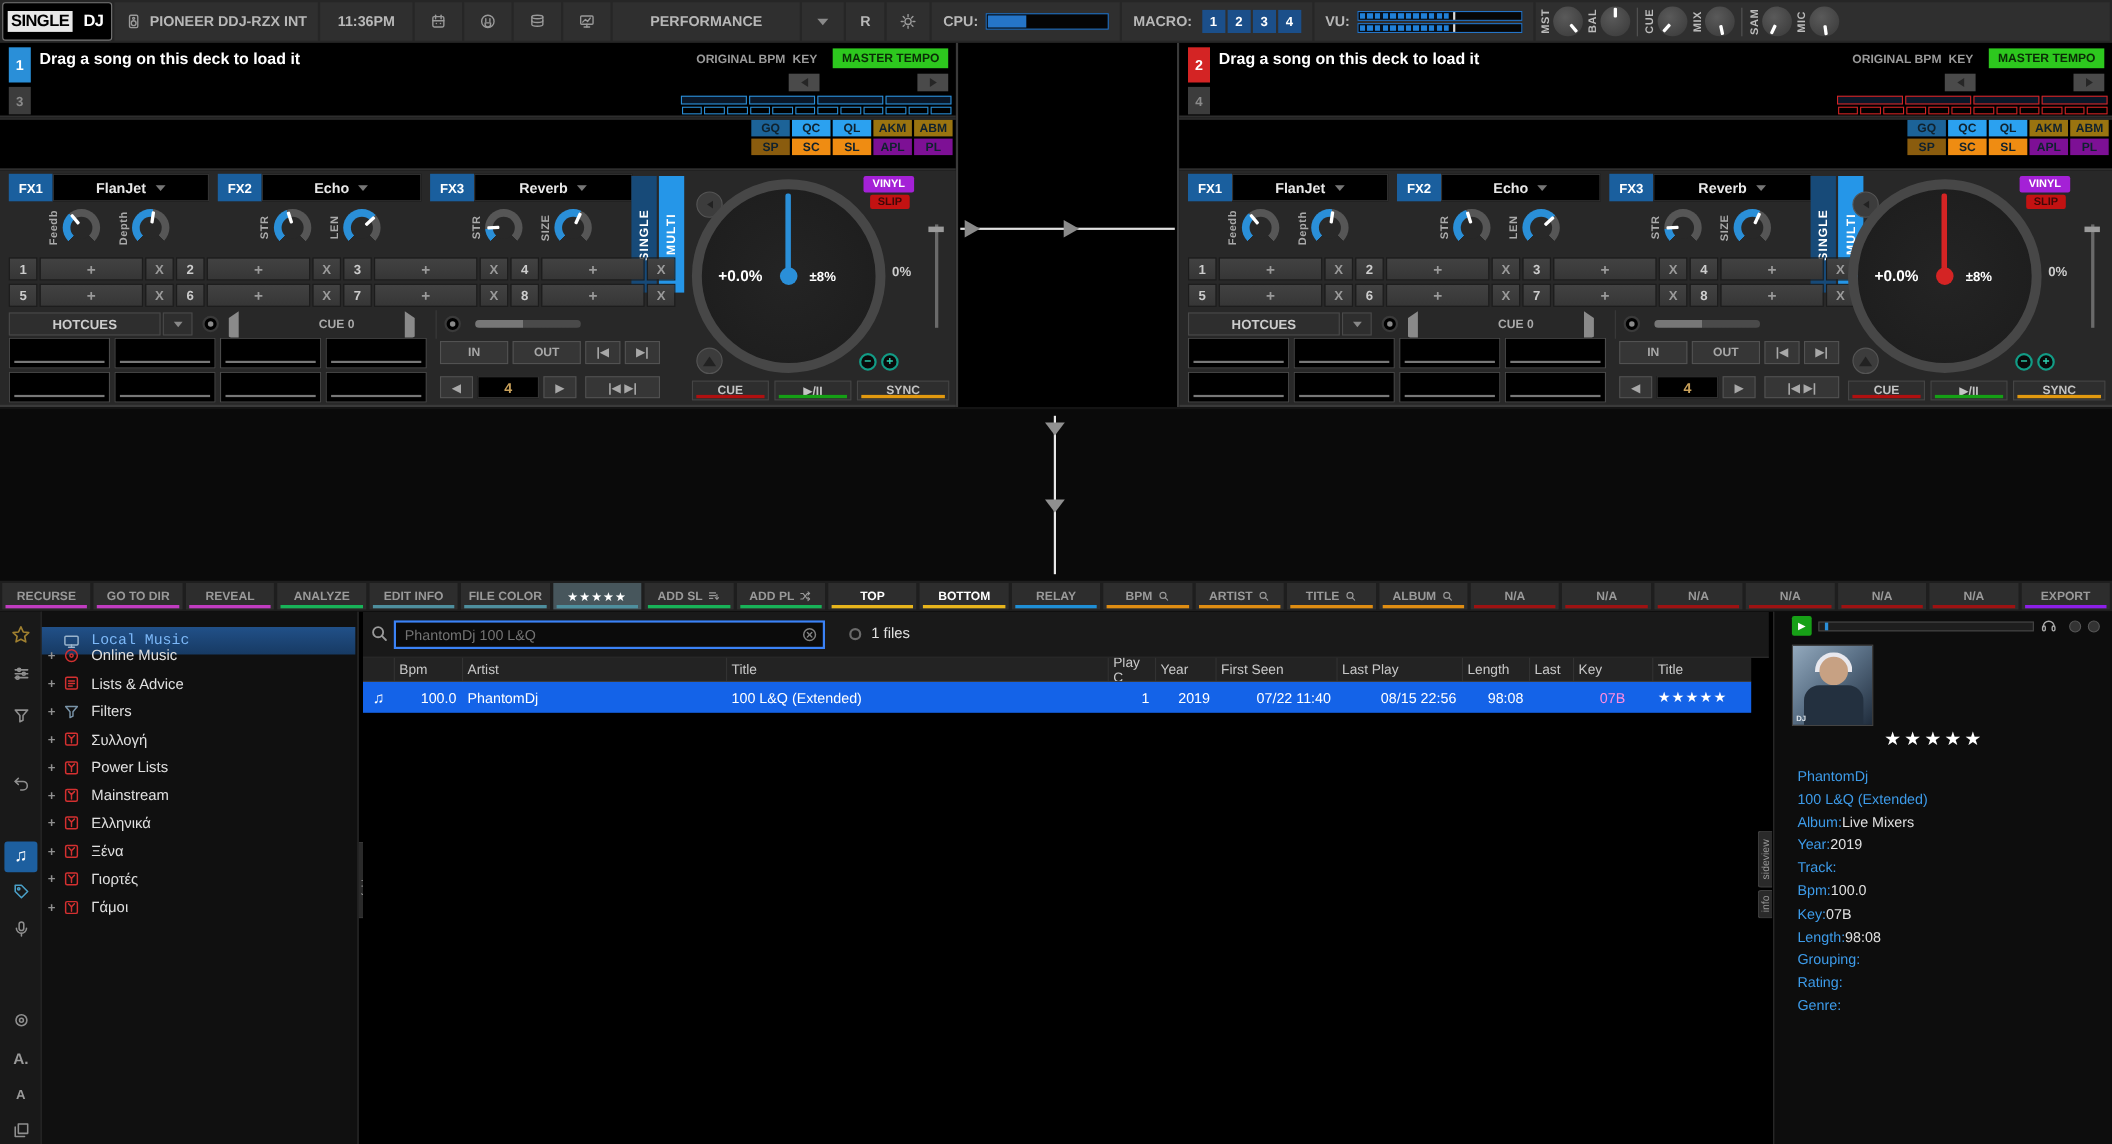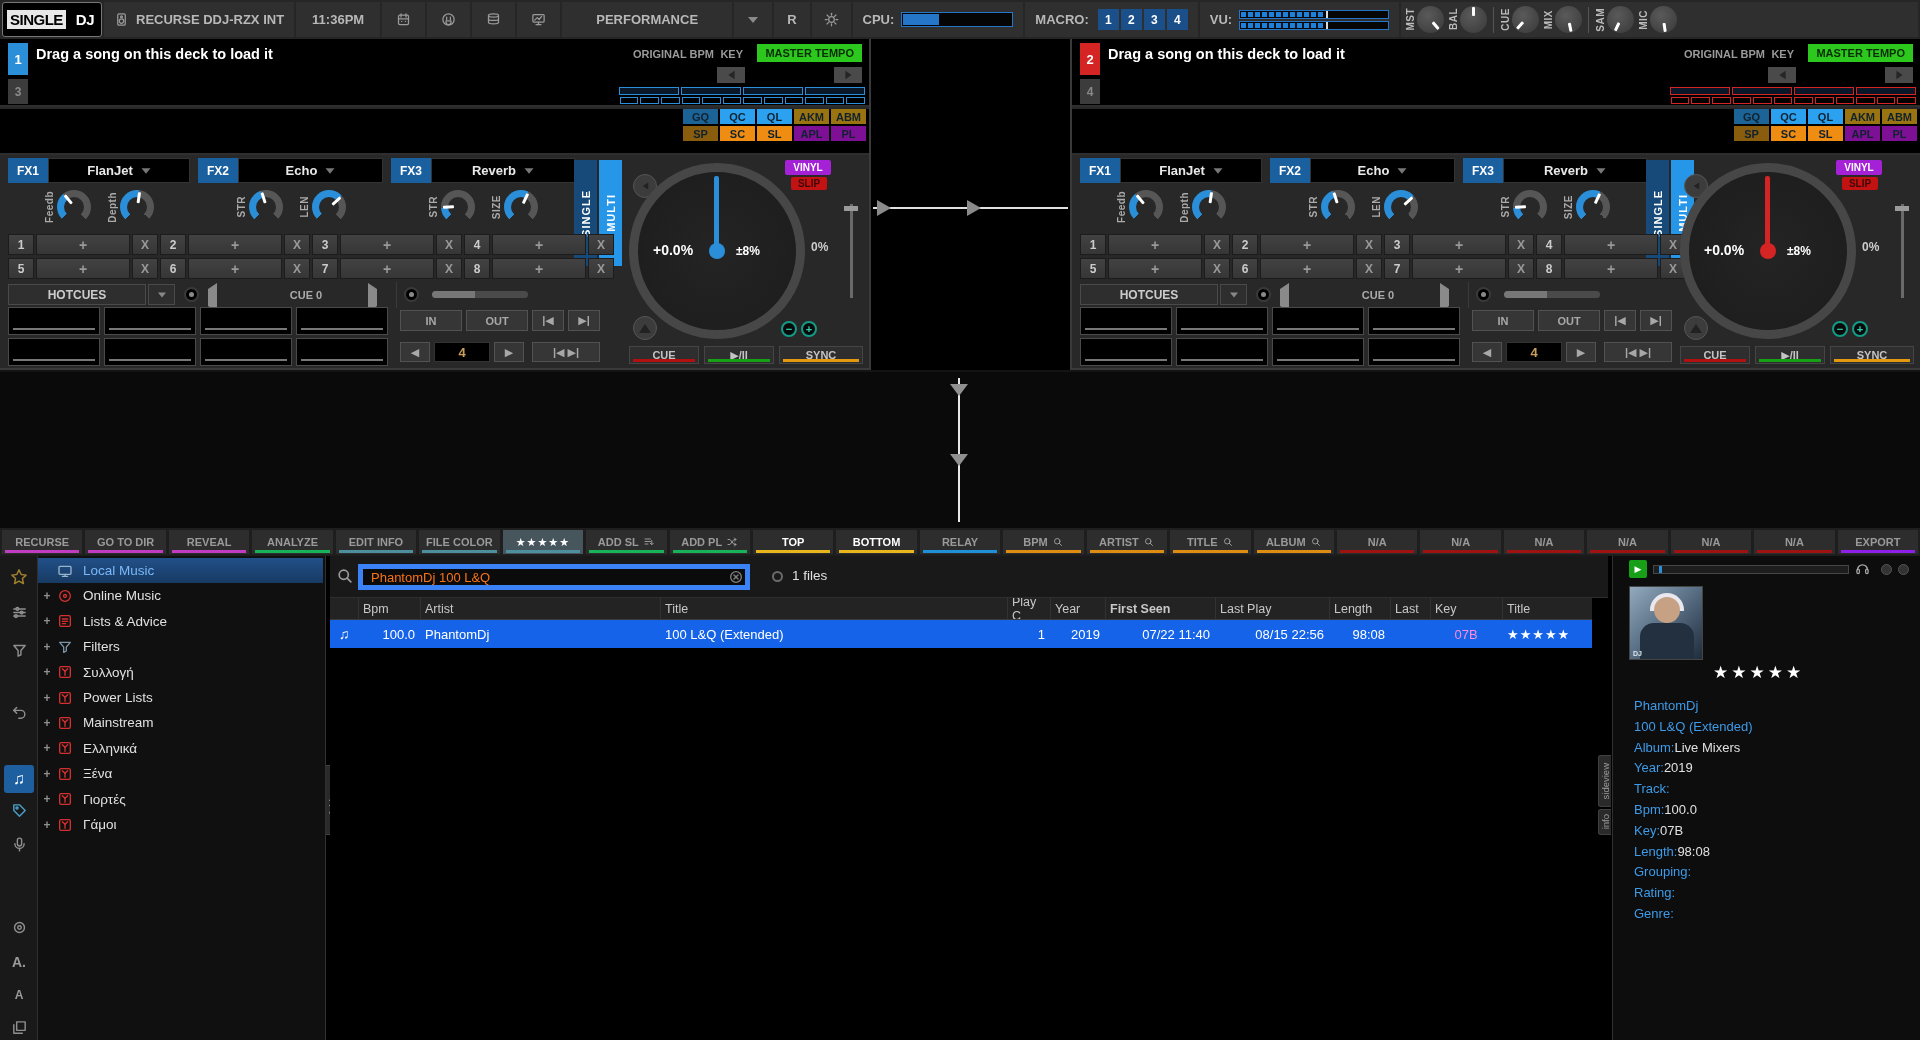--- a/index.html
+++ b/index.html
@@ -123,22 +123,22 @@
   #sidebar { position:absolute; left:38px; top:0; width:288px; height:484px; background:#101010; border-right:1px solid #303030;}
   .sb-item { position:absolute; left:0; right:2px; height:25px; display:flex; align-items:center; color:#e0e0e0; font-size:13.5px; }
   .sb-item.sel { background:linear-gradient(#215088,#173a63); color:#7cb8f8; }
   .sb-exp { width:14px; text-align:center; color:#909090; font-size:12px; font-weight:bold; margin-left:2px;}
   .sb-ic { width:18px; height:18px; margin:0 9px 0 2px; display:flex; align-items:center; justify-content:center; }
   .vtab { position:absolute; background:#2a2a2a; border:1px solid #404040; color:#9a9a9a; font-size:9.5px;
     display:flex; align-items:center; justify-content:center; }
   .vtab span { writing-mode:vertical-rl; transform:rotate(180deg); }
   #main { position:absolute; left:330px; top:0; width:1278px; height:484px; background:#000; }
   #searchrow { position:absolute; left:0; top:0; right:0; height:42px; background:#191919; border-bottom:1px solid #2e2e2e;}
-  #searchbox { position:absolute; left:28px; top:8px; width:392px; height:26px; background:#0b0b0b; border:5px solid #3b82f6;
-    color:#f97316; font-size:13px; padding:0 26px 0 8px; font-family:inherit; }
+  #searchbox { position:absolute; left:28px; top:8px; width:392px; height:26px; background:#0b0b0b; border:2px solid #3b82f6;
+    color:#737373; font-size:13px; padding:0 26px 0 8px; font-family:inherit; }
   #thead { position:absolute; left:0; top:42px; height:22px; display:flex; background:#232323;
     border-bottom:1px solid #3a3a3a; }
   .th { color:#c8c8c8; font-size:12.5px; display:flex; align-items:center; padding:0 4px; border-left:1px solid #323232; overflow:hidden;}
   #trow { position:absolute; left:0; top:64px; height:28px; display:flex; color:#fff; font-size:13px; }
   .td { display:flex; align-items:center; padding:0 5px; overflow:hidden; white-space:nowrap; }
   #sidepanel { position:absolute; left:1612px; top:0; width:308px; height:484px; background:#0d0d0d; border-left:1px solid #303030;}
   .info-line { font-size:13px; line-height:20.8px; color:#3d9be9; }
   .info-line b { color:#e0e0e0; font-weight:normal; }
   #artwork { position:absolute; left:16px; top:30px; width:74px; height:74px; border:1px solid #444;
     background:linear-gradient(135deg,#93a9bd 0%,#5c7288 45%,#1f2c3c 100%); overflow:hidden; }
@@ -162,21 +162,21 @@
     <div class="tb-cell">
       <span class="tb-icon" id="ic-speaker">
           <span style="display: inline-flex;">
             <svg width="15" height="15" viewBox="0 0 24 24" fill="none" stroke="currentColor" stroke-width="2" stroke-linecap="round" stroke-linejoin="round">
               <rect x="6" y="3" width="12" height="18" rx="2"></rect>
               <circle cx="12" cy="14.5" r="3.5"></circle>
               <circle cx="12" cy="7.5" r="1.5"></circle>
             </svg>
           </span>
         </span>
-      <span>RECURSE DDJ-RZX INT</span>
+      <span>PIONEER DDJ-RZX INT</span>
     </div>
     <div class="tb-cell" style="padding:0 16px;">
       <span>11:36PM</span>
     </div>
     <div class="tb-cell" style="padding:0 14px;">
         <span class="tb-icon" id="ic-cal">
           <span style="display: inline-flex;">
             <svg width="15" height="15" viewBox="0 0 24 24" fill="none" stroke="currentColor" stroke-width="2" stroke-linecap="round" stroke-linejoin="round">
               <rect x="4" y="5" width="16" height="15" rx="2"></rect>
               <line x1="8" y1="3" x2="8" y2="8"></line>
@@ -971,21 +971,21 @@
         <div class="rail-ic" style="top: 459px; color: rgb(143, 143, 143);">
           <span style="display: inline-flex;">
             <svg width="17" height="17" viewBox="0 0 24 24" fill="none" stroke="currentColor" stroke-width="2" stroke-linecap="round" stroke-linejoin="round">
               <rect x="8" y="4" width="12" height="12"></rect>
               <polyline points="4,8 4,20 16,20"></polyline>
             </svg>
           </span>
         </div>
       </div>
     <div id="sidebar">
-        <div class="sb-item sel" style="top: 2px;">
+        <div class="sb-item sel" style="top: 14px; font-family: Liberation Mono, monospace;">
           <span class="sb-exp"></span>
           <span class="sb-ic" style="color: rgb(154, 180, 204);">
             <span style="display: inline-flex;">
               <svg width="16" height="16" viewBox="0 0 24 24" fill="none" stroke="currentColor" stroke-width="2" stroke-linecap="round" stroke-linejoin="round">
                 <rect x="3" y="5" width="18" height="12" rx="1.5"></rect>
                 <line x1="12" y1="17" x2="12" y2="20"></line>
                 <line x1="8" y1="20" x2="16" y2="20"></line>
               </svg>
             </span>
           </span>
@@ -1142,21 +1142,21 @@
         <span class="abs" style="left:442px;top:15px;width:11px;height:11px;border:2px solid #6a6a6a;border-radius:50%;"></span>
         <span class="abs" style="left:462px;top:12px;color:#e0e0e0;font-size:13.5px;">1 files</span>
       </div>
       <div id="thead" style="width: 1262px;">
           <div class="th" style="width: 28px; border-left: none;"></div>
           <div class="th" style="width: 62px;">Bpm</div>
           <div class="th" style="width: 240px;">Artist</div>
           <div class="th" style="width: 347px;">Title</div>
           <div class="th" style="width: 43px;">Play C</div>
           <div class="th" style="width: 55px;">Year</div>
-          <div class="th" style="width: 110px; font-weight: bold;">First Seen</div>
+          <div class="th" style="width: 110px;">First Seen</div>
           <div class="th" style="width: 114px;">Last Play</div>
           <div class="th" style="width: 61px;">Length</div>
           <div class="th" style="width: 40px;">Last</div>
           <div class="th" style="width: 72px;">Key</div>
           <div class="th" style="width: 90px;">Title</div>
         </div>
       <div id="trow" style="width: 1262px; background: rgb(20, 99, 232);">
           <div class="td" style="width: 28px; justify-content: center; font-size: 14px;">♫</div>
           <div class="td" style="width: 62px; justify-content: flex-end;">100.0</div>
           <div class="td" style="width: 240px; justify-content: flex-start;">PhantomDj</div>

